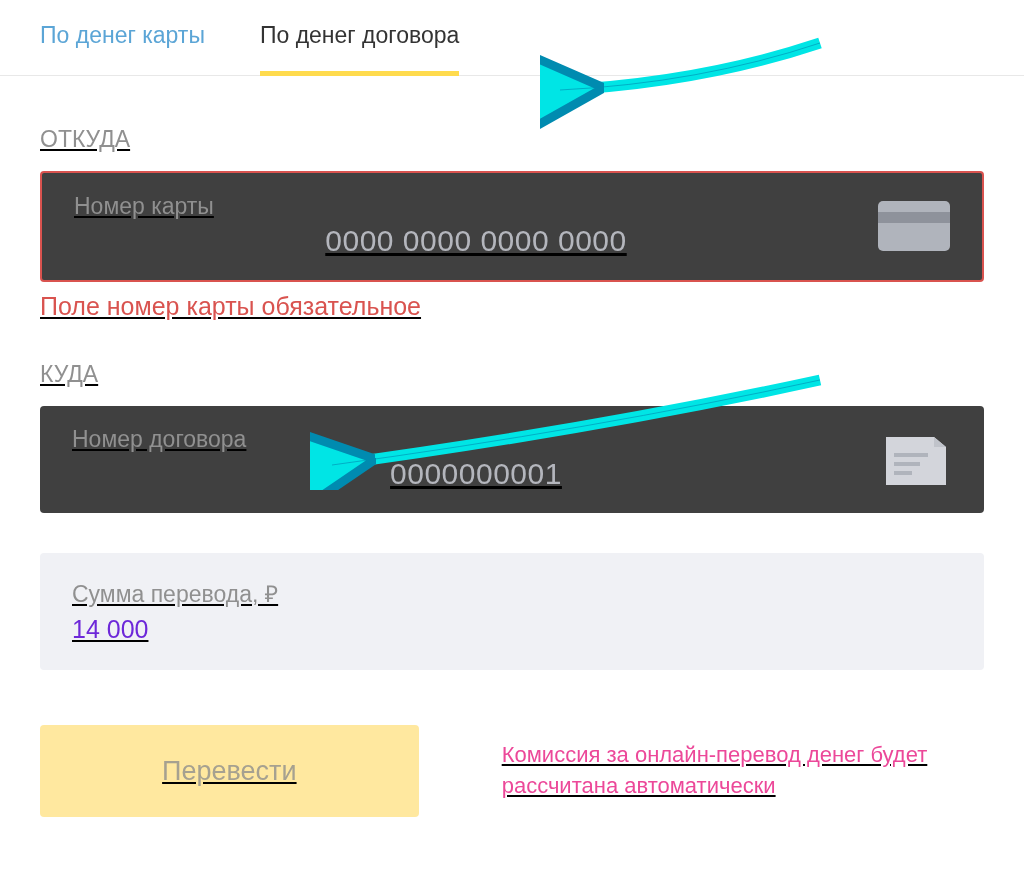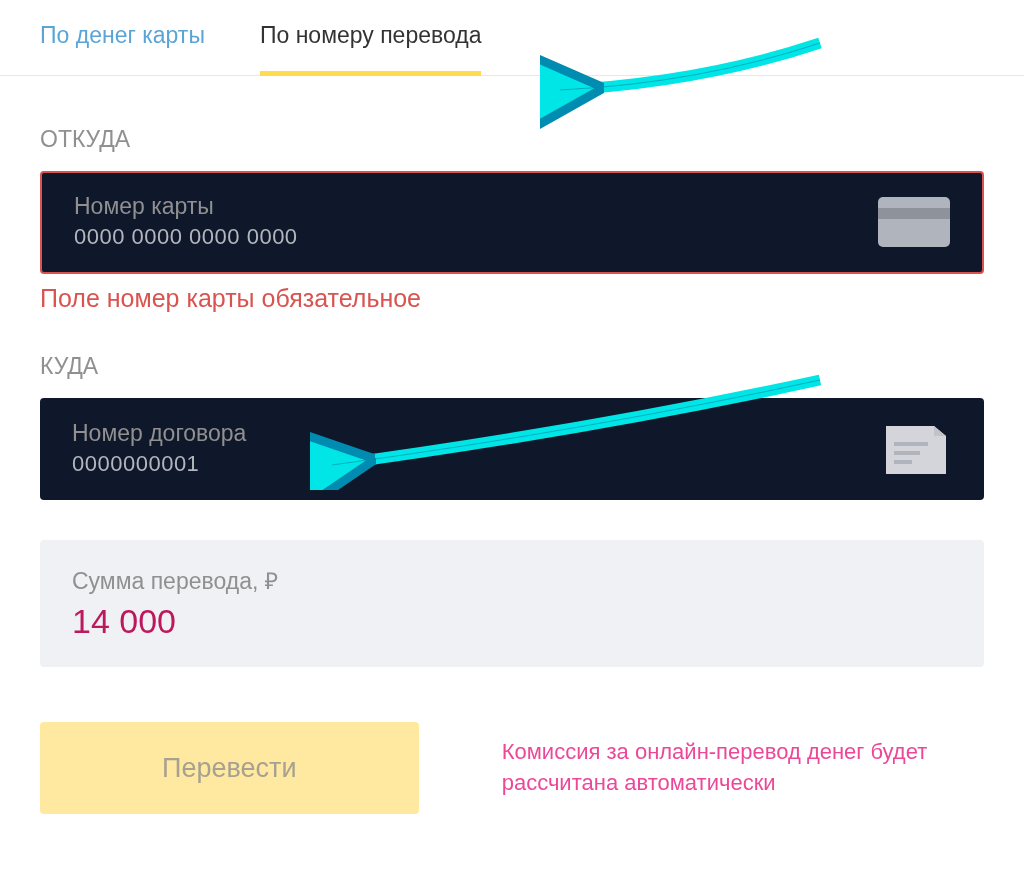--- a/index.html
+++ b/index.html
@@ -38,55 +38,57 @@
       content: "";
       position: absolute;
       left: 0;
       right: 0;
       bottom: -1px;
       height: 5px;
       background: #ffdb4d;
     }
     .content {
       padding: 30px 40px 0;
+      text-decoration: underline;
     }
     .section-label {
       font-size: 23px;
       color: #909090;
       margin-bottom: 18px;
       margin-top: 20px;
     }
     .input-box {
-      background: #0f172a;
+      background: #404040;
       border-radius: 4px;
       padding: 20px 32px 22px;
       display: flex;
       align-items: center;
       justify-content: space-between;
       position: relative;
     }
     .input-box.error {
       border: 2px solid #d9534f;
     }
     .input-inner {
       flex: 1;
     }
     .input-label {
       font-size: 23px;
       color: #909090;
       margin-bottom: 4px;
     }
     .input-placeholder {
-      font-size: 22px;
+      font-size: 30px;
       color: #b4b6bd;
       letter-spacing: 0.5px;
+      text-align: center;
     }
     .input-value {
-      font-size: 34px;
-      color: #be185d;
+      font-size: 25px;
+      color: #6d28d9;
       margin-top: 6px;
     }
     .card-icon {
       width: 72px;
       height: 50px;
       background: #b0b4bc;
       border-radius: 5px;
       position: relative;
       flex-shrink: 0;
     }
@@ -153,21 +155,21 @@
     .arrow2 {
       top: 370px;
       left: 310px;
     }
   </style>
 </head>
 <body>
 
 <div class="tabs">
   <div class="tab inactive">По денег карты</div>
-  <div class="tab active">По номеру перевода</div>
+  <div class="tab active">По денег договора</div>
 </div>
 
 <div class="content">
 
   <div class="section-label">ОТКУДА</div>
   <div class="input-box error">
     <div class="input-inner">
       <div class="input-label">Номер карты</div>
       <div class="input-placeholder">0000 0000 0000 0000</div>
     </div>

